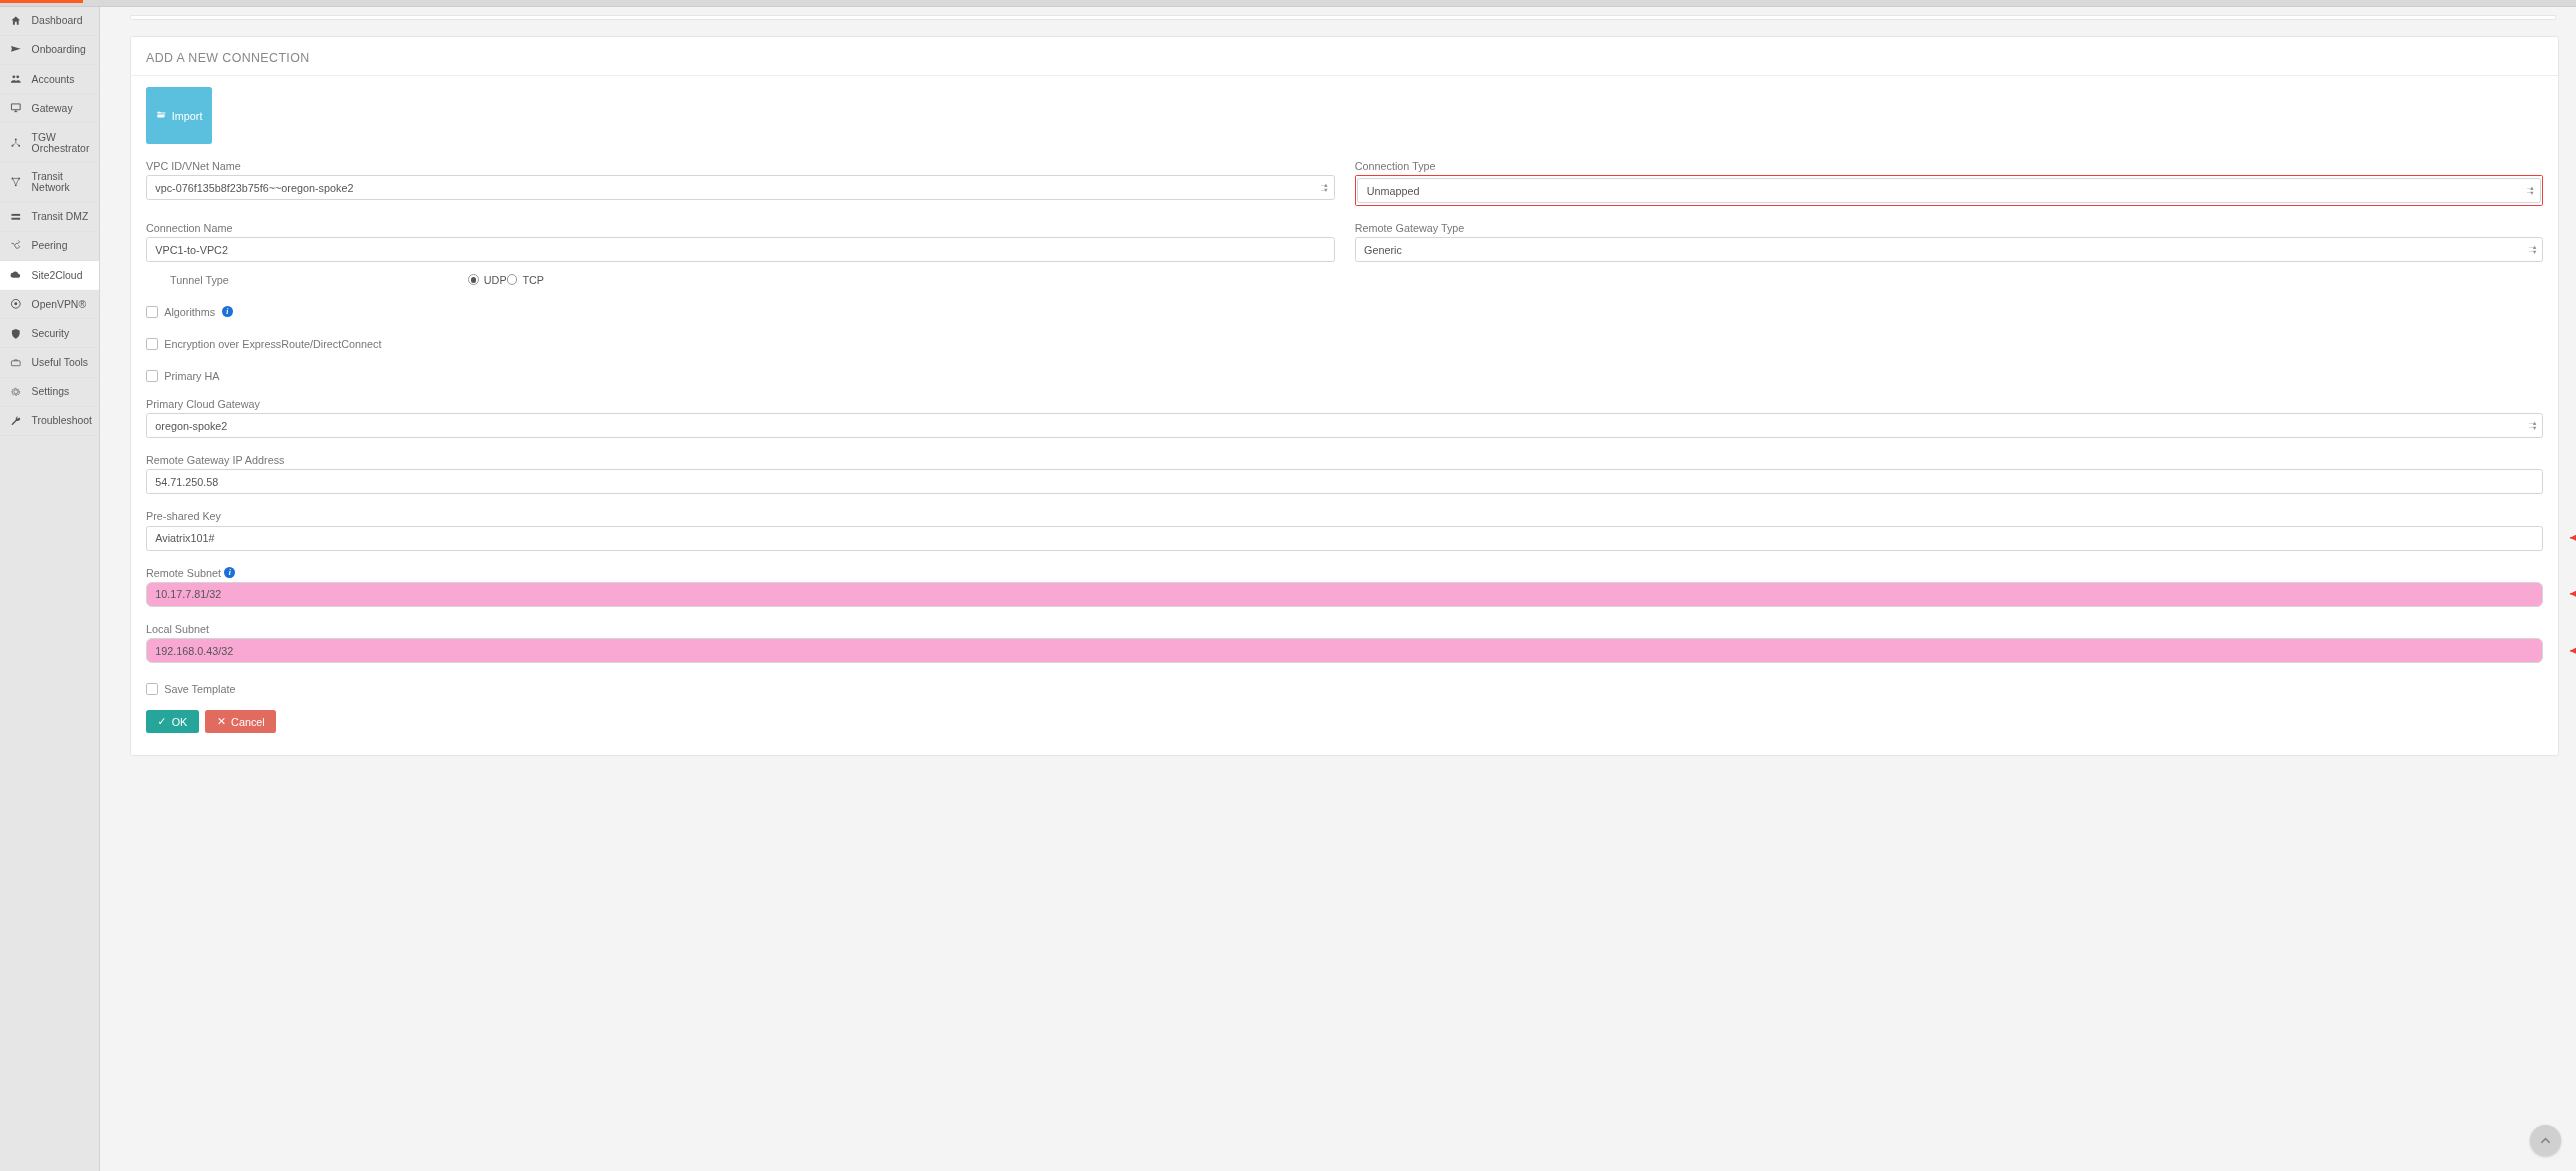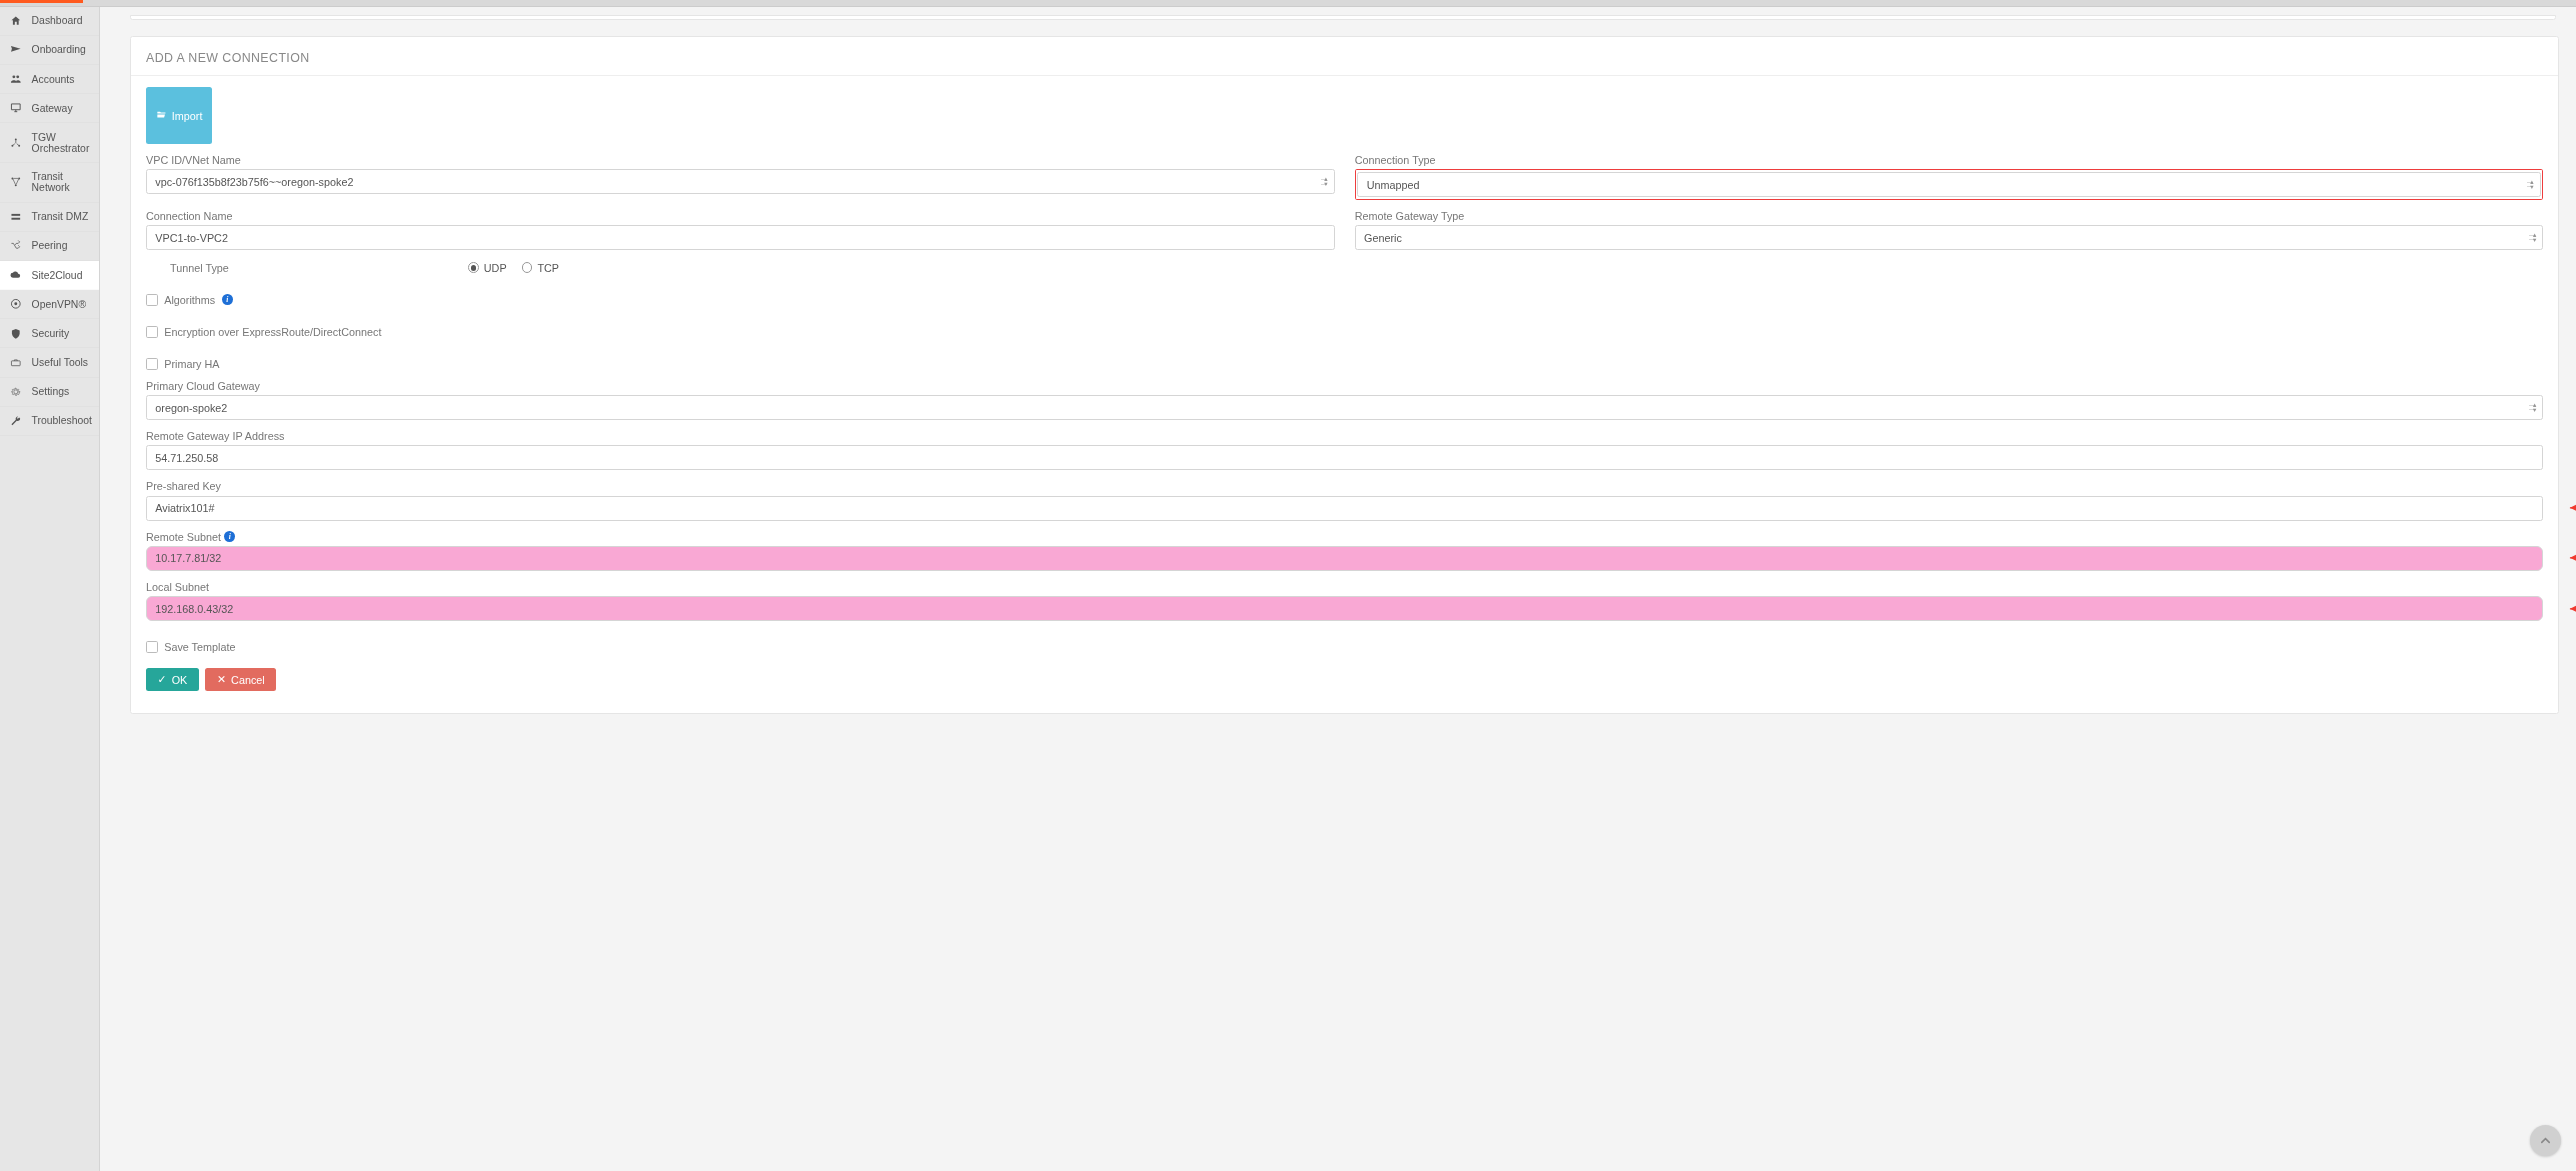--- a/index.html
+++ b/index.html
@@ -13,32 +13,32 @@
   .side-icon { width: 11.6px; height: 11.6px; display: inline-flex; align-items: center; justify-content: center; color: #555; }
   .side-icon svg { width: 11.6px; height: 11.6px; fill: #555; }
   .main { flex: 1; padding: 8.3px 16.6px 25px 30px; overflow: auto; position: relative; }
   .panel { background: #fff; border: 0.8px solid #e5e5e5; border-radius: 2.5px; padding: 0 0 21.6px 0; margin-top: 16.6px; }
   .panel-head { padding: 13.3px 15px 10px; border-bottom: 0.8px solid #eee; font-size: 12.4px; letter-spacing: 0.4px; color: #888; }
   .panel-body { padding: 11.6px 15px 0; }
   .btn { display: inline-flex; align-items: center; gap: 5px; padding: 22px 10px; border-radius: 2.5px; font-size: 10.8px; border: none; cursor: pointer; color: #fff; }
   .btn-import { background: #5bc0de; }
   .btn-ok { background: #26a69a; padding: 5px 11.6px; }
   .btn-cancel { background: #e26b5f; padding: 5px 11.6px; }
-  .row { display: flex; gap: 20px; margin-top: 10px; }
+  .row { display: flex; gap: 20px; margin-top: 16px; }
   .col { flex: 1; }
   .label { font-size: 10.8px; color: #777; margin-bottom: 3.3px; display: flex; align-items: center; gap: 3.3px; }
   .select, .input { width: 100%; height: 25px; border: 0.8px solid #d5d5d5; border-radius: 2.5px; background: #fff; padding: 0 23px 0 8.3px; font-size: 10.8px; color: #555; position: relative; display:flex; align-items:center; }
   .select::after { content: ""; position: absolute; right: 6.6px; top: 50%; transform: translateY(-50%); width: 6.6px; height: 10px; background: linear-gradient(#888,#888), linear-gradient(#888,#888); background-size: 6.6px 0.8px, 6.6px 0.8px; background-position: 0 2.5px, 0 6.6px; background-repeat:no-repeat; opacity:.4; }
   .select .chevrons { position:absolute; right:5px; top:50%; transform:translateY(-50%); display:flex; flex-direction:column; font-size:5.8px; line-height:5px; color:#999; }
   .input { padding-right: 8.3px; }
   .input.highlight { background: #f9a8d4; border-radius: 6px; }
   .redbox-wrap { border: 1.7px solid #ee3d3d; border-radius: 1.7px; padding: 1.7px; }
   .checkbox-row { display:flex; align-items:center; gap:6.6px; margin-top:20px; font-size:10.8px; color:#777; }
   .cb { width:11.6px; height:11.6px; border:0.8px solid #bbb; border-radius:1.7px; background:#fff; display:inline-block; }
-  .radio-row { display:flex; align-items:flex-start; gap:15px; }
+  .radio-row { display:flex; align-items:flex-start; }
   .radio { width:10.8px; height:10.8px; border:0.8px solid #999; border-radius:50%; display:inline-flex; align-items:center; justify-content:center; }
   .radio.sel::after { content:""; width:5.8px; height:5.8px; background:#555; border-radius:50%; }
   .info-badge { width:10.8px; height:10.8px; background:#1e6fd6; color:#fff; border-radius:50%; font-size:7.5px; font-weight:bold; display:inline-flex; align-items:center; justify-content:center; font-family: Georgia, serif; font-style: italic; }
   .arrow-svg { position:absolute; width:76px; height:11.6px; }
   .arrow-svg line { stroke:#f03a2f; stroke-width:1.4; }
   .arrow-svg polygon { fill:#f03a2f; }
   .scroll-top { position:fixed; right:15px; bottom:15px; width:31.5px; height:31.5px; border-radius:50%; background:#d0d0d0; display:flex; align-items:center; justify-content:center; color:#888; box-shadow:0 0.8px 2.5px rgba(0,0,0,.2); cursor:pointer; }
   .half { width: calc(50% - 10px); } 
   .btns-row { display:flex; gap:6.6px; margin-top:15px; padding-left:0; }
   .tunnel-row { display:flex; align-items:center; gap:33px; margin-top:11.6px;margin-left:24px; }

